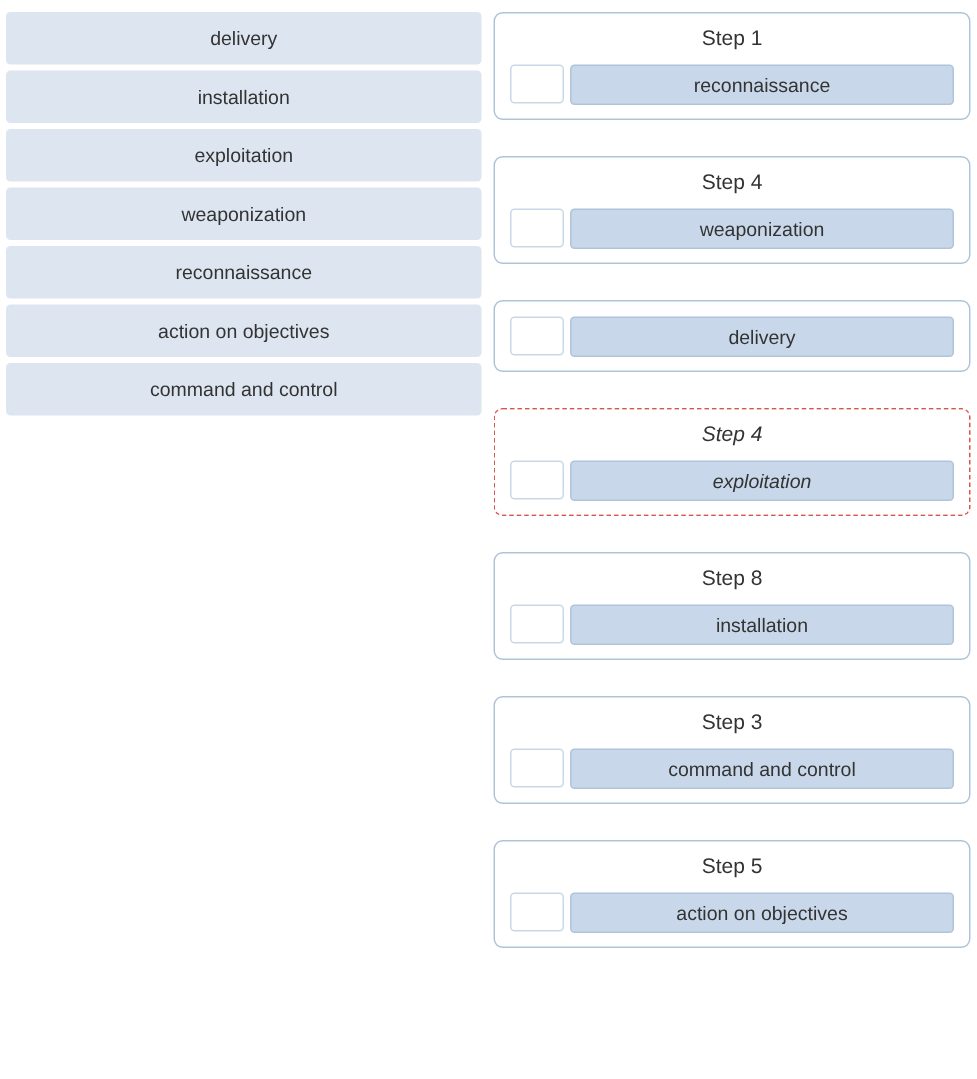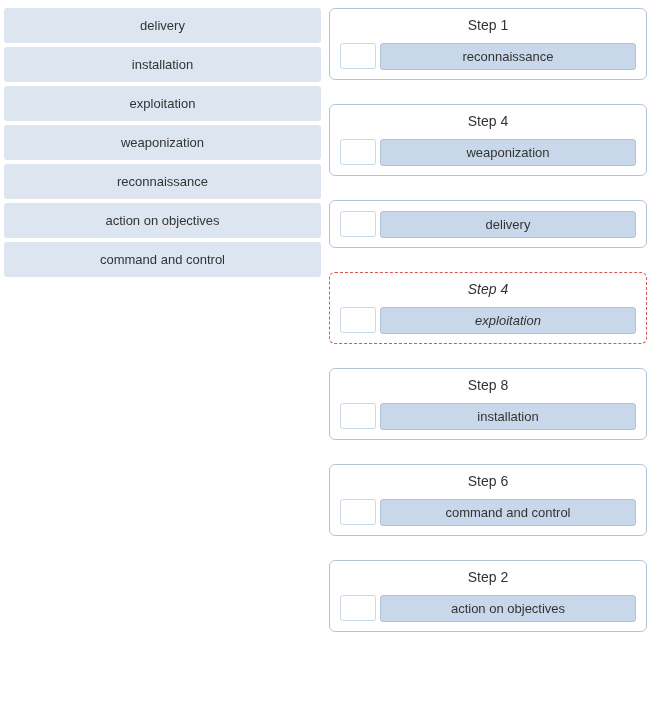--- a/index.html
+++ b/index.html
@@ -131,26 +131,26 @@
       </div>
     </div>
     <div class="step-card">
       <div class="step-title">Step 8</div>
       <div class="step-drop-area">
         <div class="drop-box"></div>
         <div class="answer-tag">installation</div>
       </div>
     </div>
     <div class="step-card">
-      <div class="step-title">Step 6</div>
+      <div class="step-title">Step 3</div>
       <div class="step-drop-area">
         <div class="drop-box"></div>
         <div class="answer-tag">command and control</div>
       </div>
     </div>
     <div class="step-card">
-      <div class="step-title">Step 2</div>
+      <div class="step-title">Step 5</div>
       <div class="step-drop-area">
         <div class="drop-box"></div>
         <div class="answer-tag">action on objectives</div>
       </div>
     </div>
   </div>
 
 </body></html>

